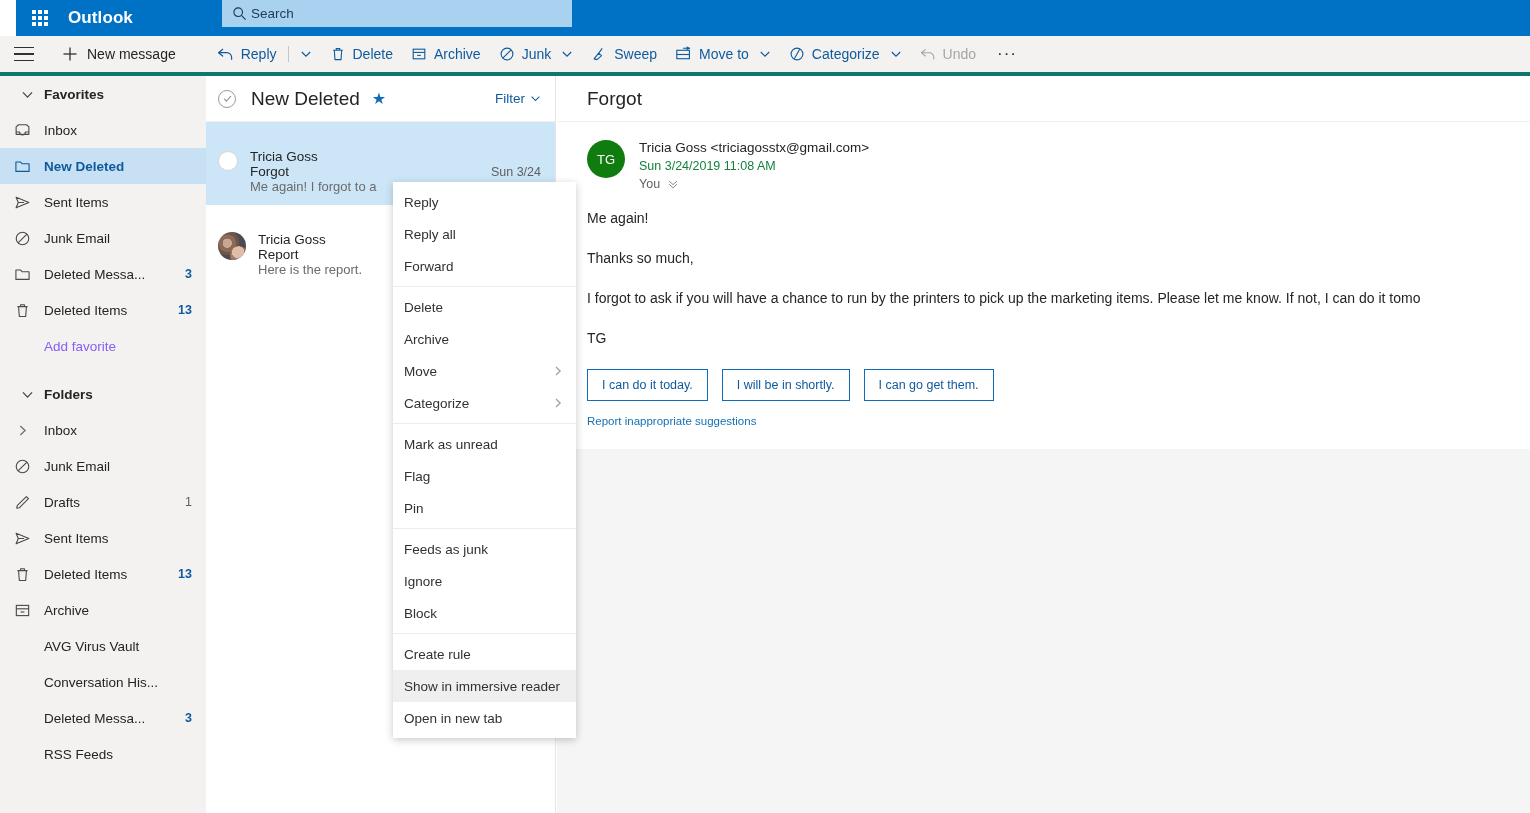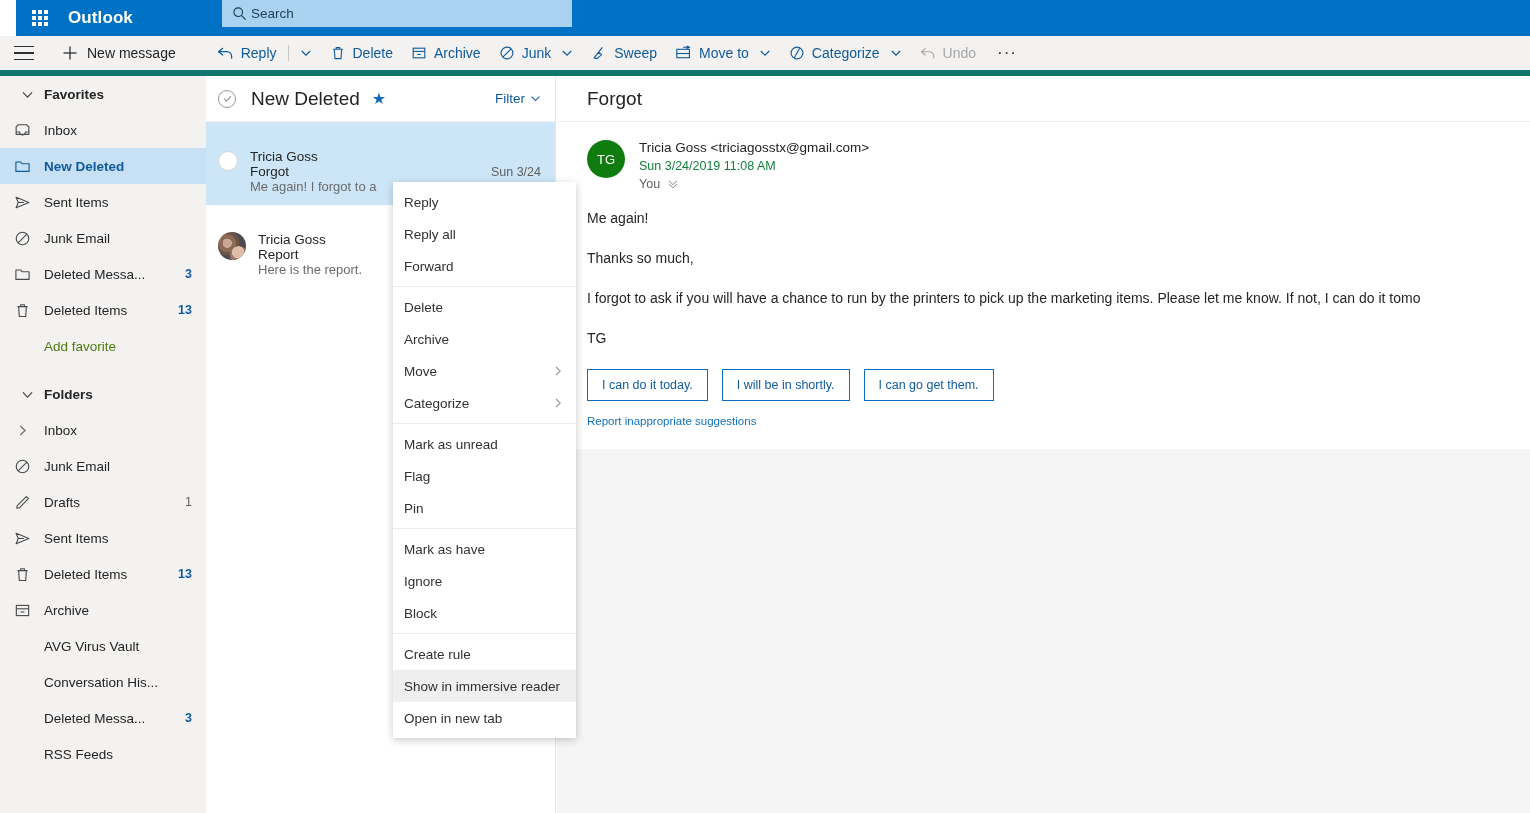--- a/index.html
+++ b/index.html
@@ -32,21 +32,21 @@
   .searchbox {
     position: absolute; left: 206px; top: 0px; width: 350px; height: 27px;
     background: #a9d2f0; display: flex; align-items: center; padding: 0 10px; cursor: text;
   }
   .searchbox .ph { color: #1b3a56; font-size: 13.5px; margin-left: 4px; }
 
   
   .cmdbar {
     position: absolute; top: 36px; left: 0; width: 1530px; height: 40px;
     background: #f3f2f1; display: flex; align-items: center;
-    border-bottom: 6px solid #0f766e;
+    border-bottom: 4px solid #0f766e;
   }
   .hamburger { width: 48px; height: 40px; display:flex; align-items:center; justify-content:center; cursor:pointer;}
   .hamburger span { display:block; width:20px; height:1.6px; background:#2f3031; margin:2.4px 0;}
   .hb-wrap { display:flex; flex-direction:column; }
   .newmsg {
     display: flex; align-items: center; gap: 9px; color: #242424; font-size: 14px;
     padding: 0 10px; cursor: pointer; margin-left: 4px;
   }
   .cmd-group { display: flex; align-items: center; margin-left: 22px; }
   .cmd {
@@ -70,21 +70,21 @@
   .grouphdr .tw { width: 34px; display:flex; align-items:center; justify-content:center;}
   .navitem {
     display: flex; align-items: center; height: 36px; padding-right: 14px;
     font-size: 13.5px; color: #242424; cursor: pointer; position: relative;
   }
   .navitem .ico { width: 44px; min-width:44px; display: flex; align-items: center; justify-content: center; }
   .navitem .lbl { flex: 1; overflow: hidden; white-space: nowrap; text-overflow: ellipsis; }
   .navitem .cnt { font-size: 12.5px; color: #0f5a9c; font-weight: bold; margin-left: 6px; }
   .navitem.selected { background: #c7e0f4; }
   .navitem.selected .lbl { color: #0f5a9c; font-weight: bold; }
-  .navitem.link .lbl { color: #4d7c0f; }
+  .navitem.link .lbl { color: #8b5cf6; }
   .navitem.noicon .lbl { padding-left: 0; }
 
   
   .listpane {
     position: absolute; top: 76px; left: 206px; width: 350px; height: 737px;
     background: #ffffff; border-right: 1px solid #e5e5e5;
   }
   .listhdr {
     height: 46px; display: flex; align-items: center; padding: 0 14px 0 12px;
     border-bottom: 1px solid #efefef;
@@ -582,21 +582,21 @@
   </div>
   <div class="ctxitem">
     <span>Flag</span>
   </div>
   <div class="ctxitem">
     <span>Pin</span>
   </div>
   <div class="ctxsep"></div>
 
   <div class="ctxitem">
-    <span>Mark as have</span>
+    <span>Feeds as junk</span>
   </div>
   <div class="ctxitem">
     <span>Ignore</span>
   </div>
   <div class="ctxitem">
     <span>Block</span>
   </div>
   <div class="ctxsep"></div>
 
   <div class="ctxitem">

